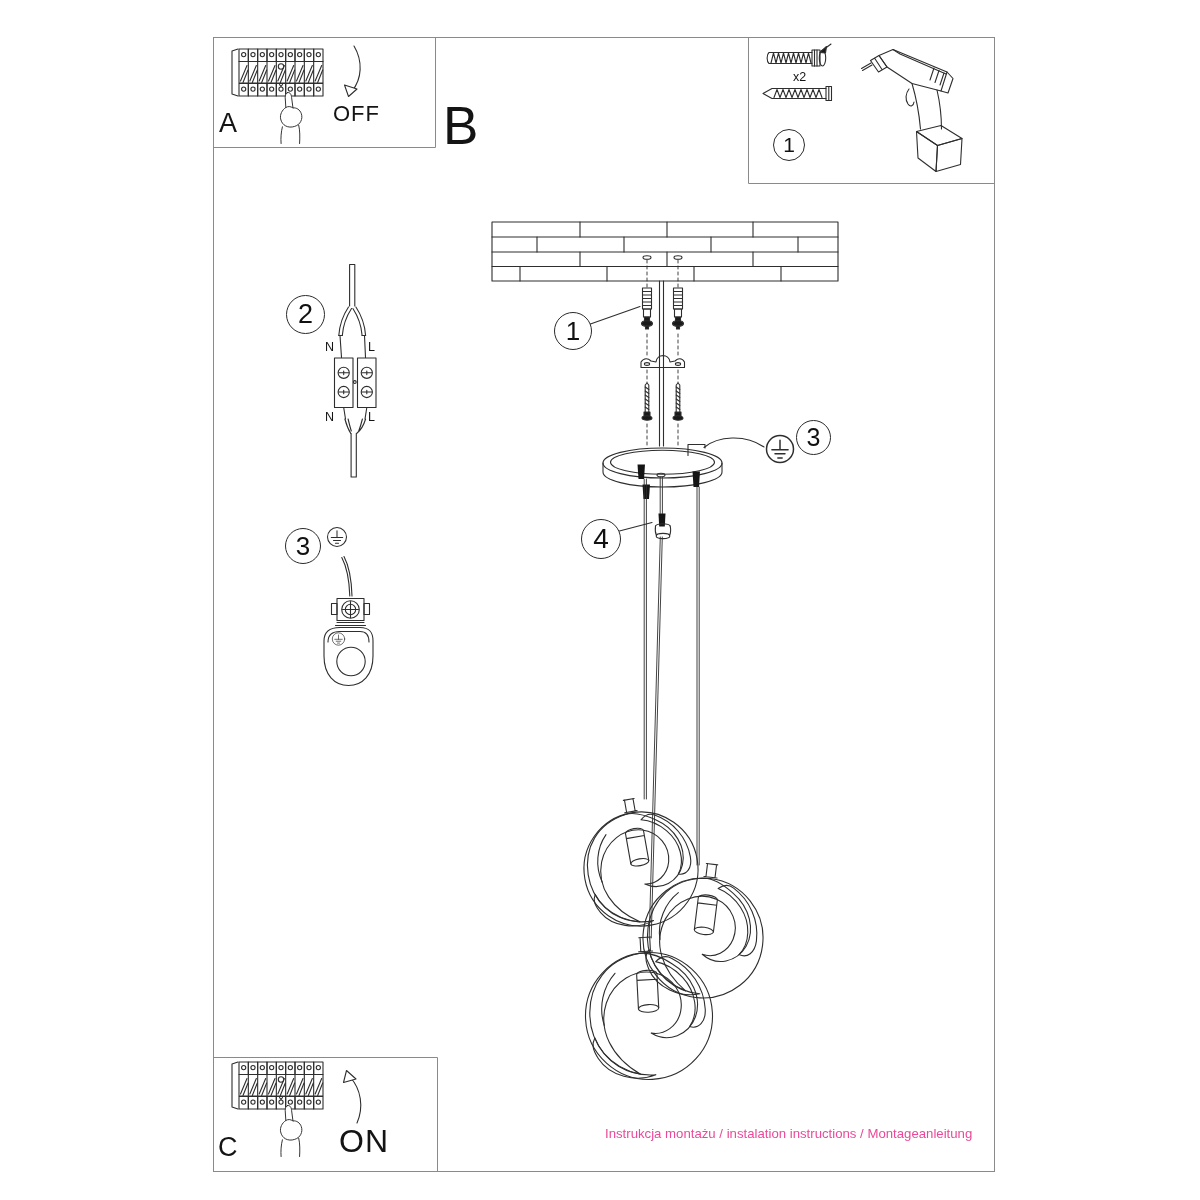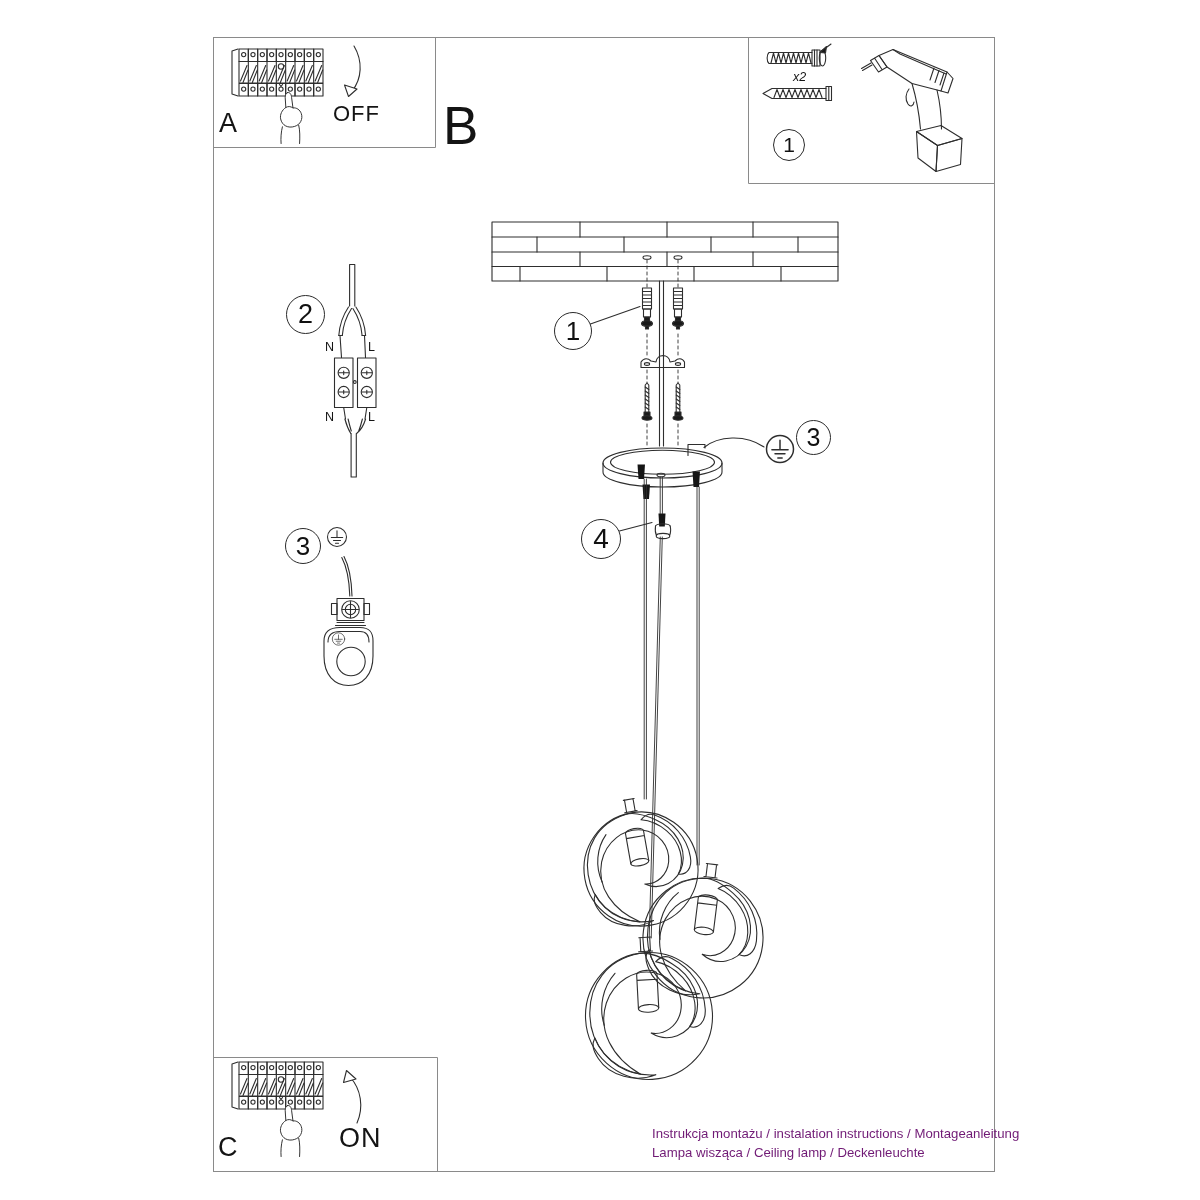--- a/index.html
+++ b/index.html
@@ -3,21 +3,21 @@
 <meta charset="utf-8">
 <style>
   html,body{margin:0;padding:0;background:#fff;}
   .page{position:relative;width:1200px;height:1200px;background:#fff;overflow:hidden;
         font-family:"Liberation Sans",sans-serif;color:#141414;}
   .art{position:absolute;left:0;top:0;}
   .lbl{position:absolute;line-height:1;white-space:nowrap;color:#141414;}
   .callout{position:absolute;border:1.5px solid #2b2b2b;border-radius:50%;
            display:flex;align-items:center;justify-content:center;background:#fff;
            color:#111;font-family:"Liberation Sans",sans-serif;}
-  .footer{position:absolute;left:605px;top:1124px;font-size:13.2px;line-height:19.4px;color:#701a75;margin-left:47px;}
+  .footer{position:absolute;left:605px;top:1124px;font-size:13.2px;line-height:19.4px;color:#ec4899;}
 </style>
 </head>
 <body>
 
 <div class="page">
 
   <svg class="art" width="1200" height="1200" viewBox="0 0 1200 1200">
     <defs>
 
       <g id="cell">
@@ -279,33 +279,32 @@
           <path d="M346.5,1070.5 L343.5,1082.5 L356,1079 Z" fill="#fff"></path>
         </g>
       </g>
     </g>
   </svg>
 
   <div class="lbl" style="left:219px;top:110px;font-size:27px;">A</div>
   <div class="lbl" style="left:333px;top:103px;font-size:22px;letter-spacing:1px;">OFF</div>
   <div class="lbl" style="left:443px;top:99px;font-size:53px;">B</div>
   <div class="lbl" style="left:218px;top:1134px;font-size:27px;">C</div>
-  <div class="lbl" style="left:339px;top:1125px;font-size:27px;letter-spacing:1px;">ON</div>
-  <div class="lbl" style="left:793px;top:71px;font-size:12.5px;font-style:italic;">x2</div>
+  <div class="lbl" style="left:339px;top:1125px;font-size:32px;letter-spacing:1px;">ON</div>
+  <div class="lbl" style="left:793px;top:71px;font-size:12.5px;">x2</div>
 
   <div class="lbl" style="left:325px;top:341px;font-size:12.5px;">N</div>
   <div class="lbl" style="left:368px;top:341px;font-size:12.5px;">L</div>
   <div class="lbl" style="left:325px;top:411px;font-size:12.5px;">N</div>
   <div class="lbl" style="left:368px;top:411px;font-size:12.5px;">L</div>
 
   <div class="callout" style="left:773px;top:129px;width:30px;height:30px;font-size:21px;">1</div>
   <div class="callout" style="left:554px;top:312px;width:36px;height:36px;font-size:26px;">1</div>
   <div class="callout" style="left:286px;top:295px;width:37px;height:37px;font-size:27px;">2</div>
   <div class="callout" style="left:285px;top:528px;width:34px;height:34px;font-size:26px;">3</div>
   <div class="callout" style="left:796px;top:420px;width:33px;height:33px;font-size:25px;">3</div>
   <div class="callout" style="left:581px;top:519px;width:38px;height:38px;font-size:28px;">4</div>
 
   <div class="footer">
     <div>Instrukcja montażu / instalation instructions / Montageanleitung</div>
-    <div>Lampa wisząca / Ceiling lamp / Deckenleuchte</div>
   </div>
 
 </div>
 
 </body></html>

